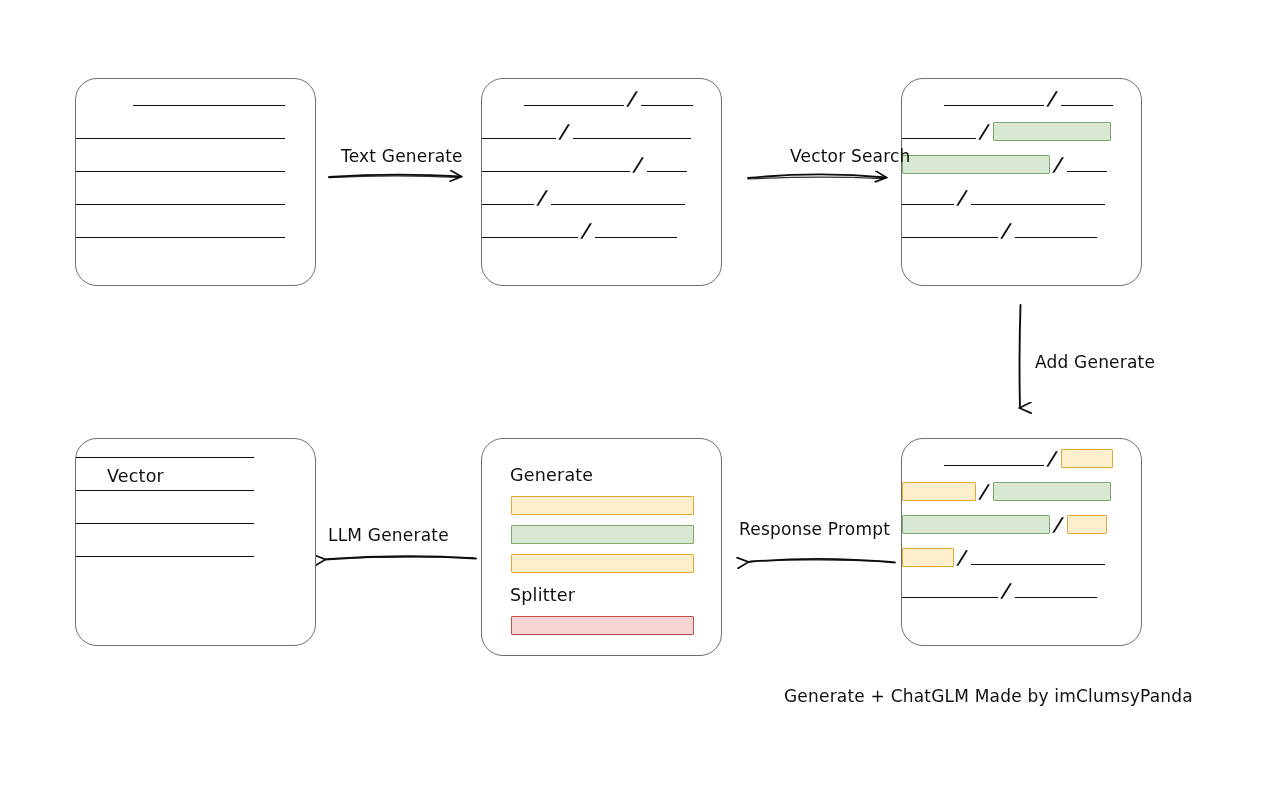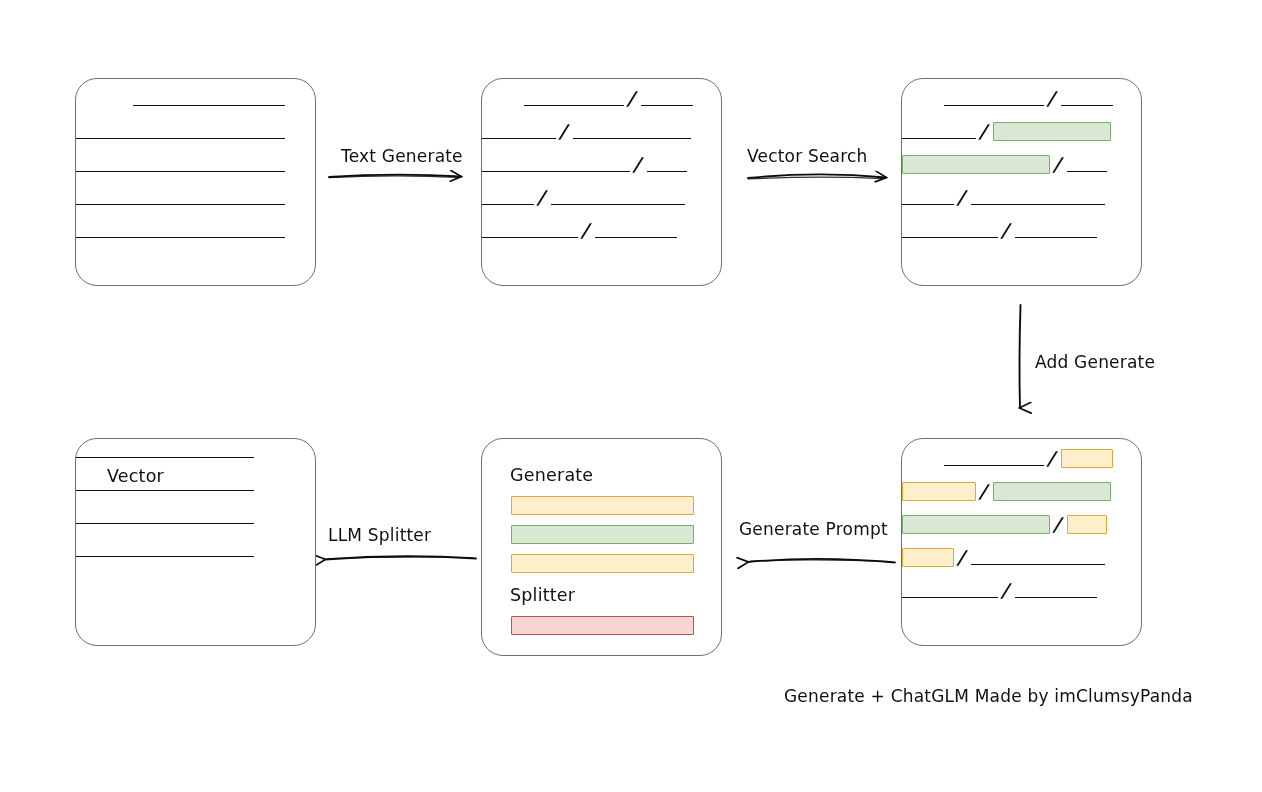--- a/index.html
+++ b/index.html
@@ -297,21 +297,21 @@
         <span class="seg line" style="width: 178px;"></span>
       </div>
       <div class="row" style="top: 99px; left: 0px;">
         <span class="seg line" style="width: 178px;"></span>
       </div>
     </div>
 </div>
 
 <div class="edge-label" style="left:341px; top:146px;">Text Generate</div>
 
-<div class="edge-label" style="left:747px; top:146px;">Vector Search</div>
+<div class="edge-label" style="left:790px; top:146px;">Vector Search</div>
 
 <div class="edge-label" style="left:1035px; top:352px;">Add Generate</div>
 
-<div class="edge-label" style="left:739px; top:519px;">Generate Prompt</div>
-
-<div class="edge-label" style="left:328px; top:525px;">LLM Splitter</div>
+<div class="edge-label" style="left:739px; top:519px;">Response Prompt</div>
+
+<div class="edge-label" style="left:328px; top:525px;">LLM Generate</div>
 
 <div class="footer" style="left:784px; top:686px;">Generate + ChatGLM Made by imClumsyPanda</div>
 
 </body></html>

